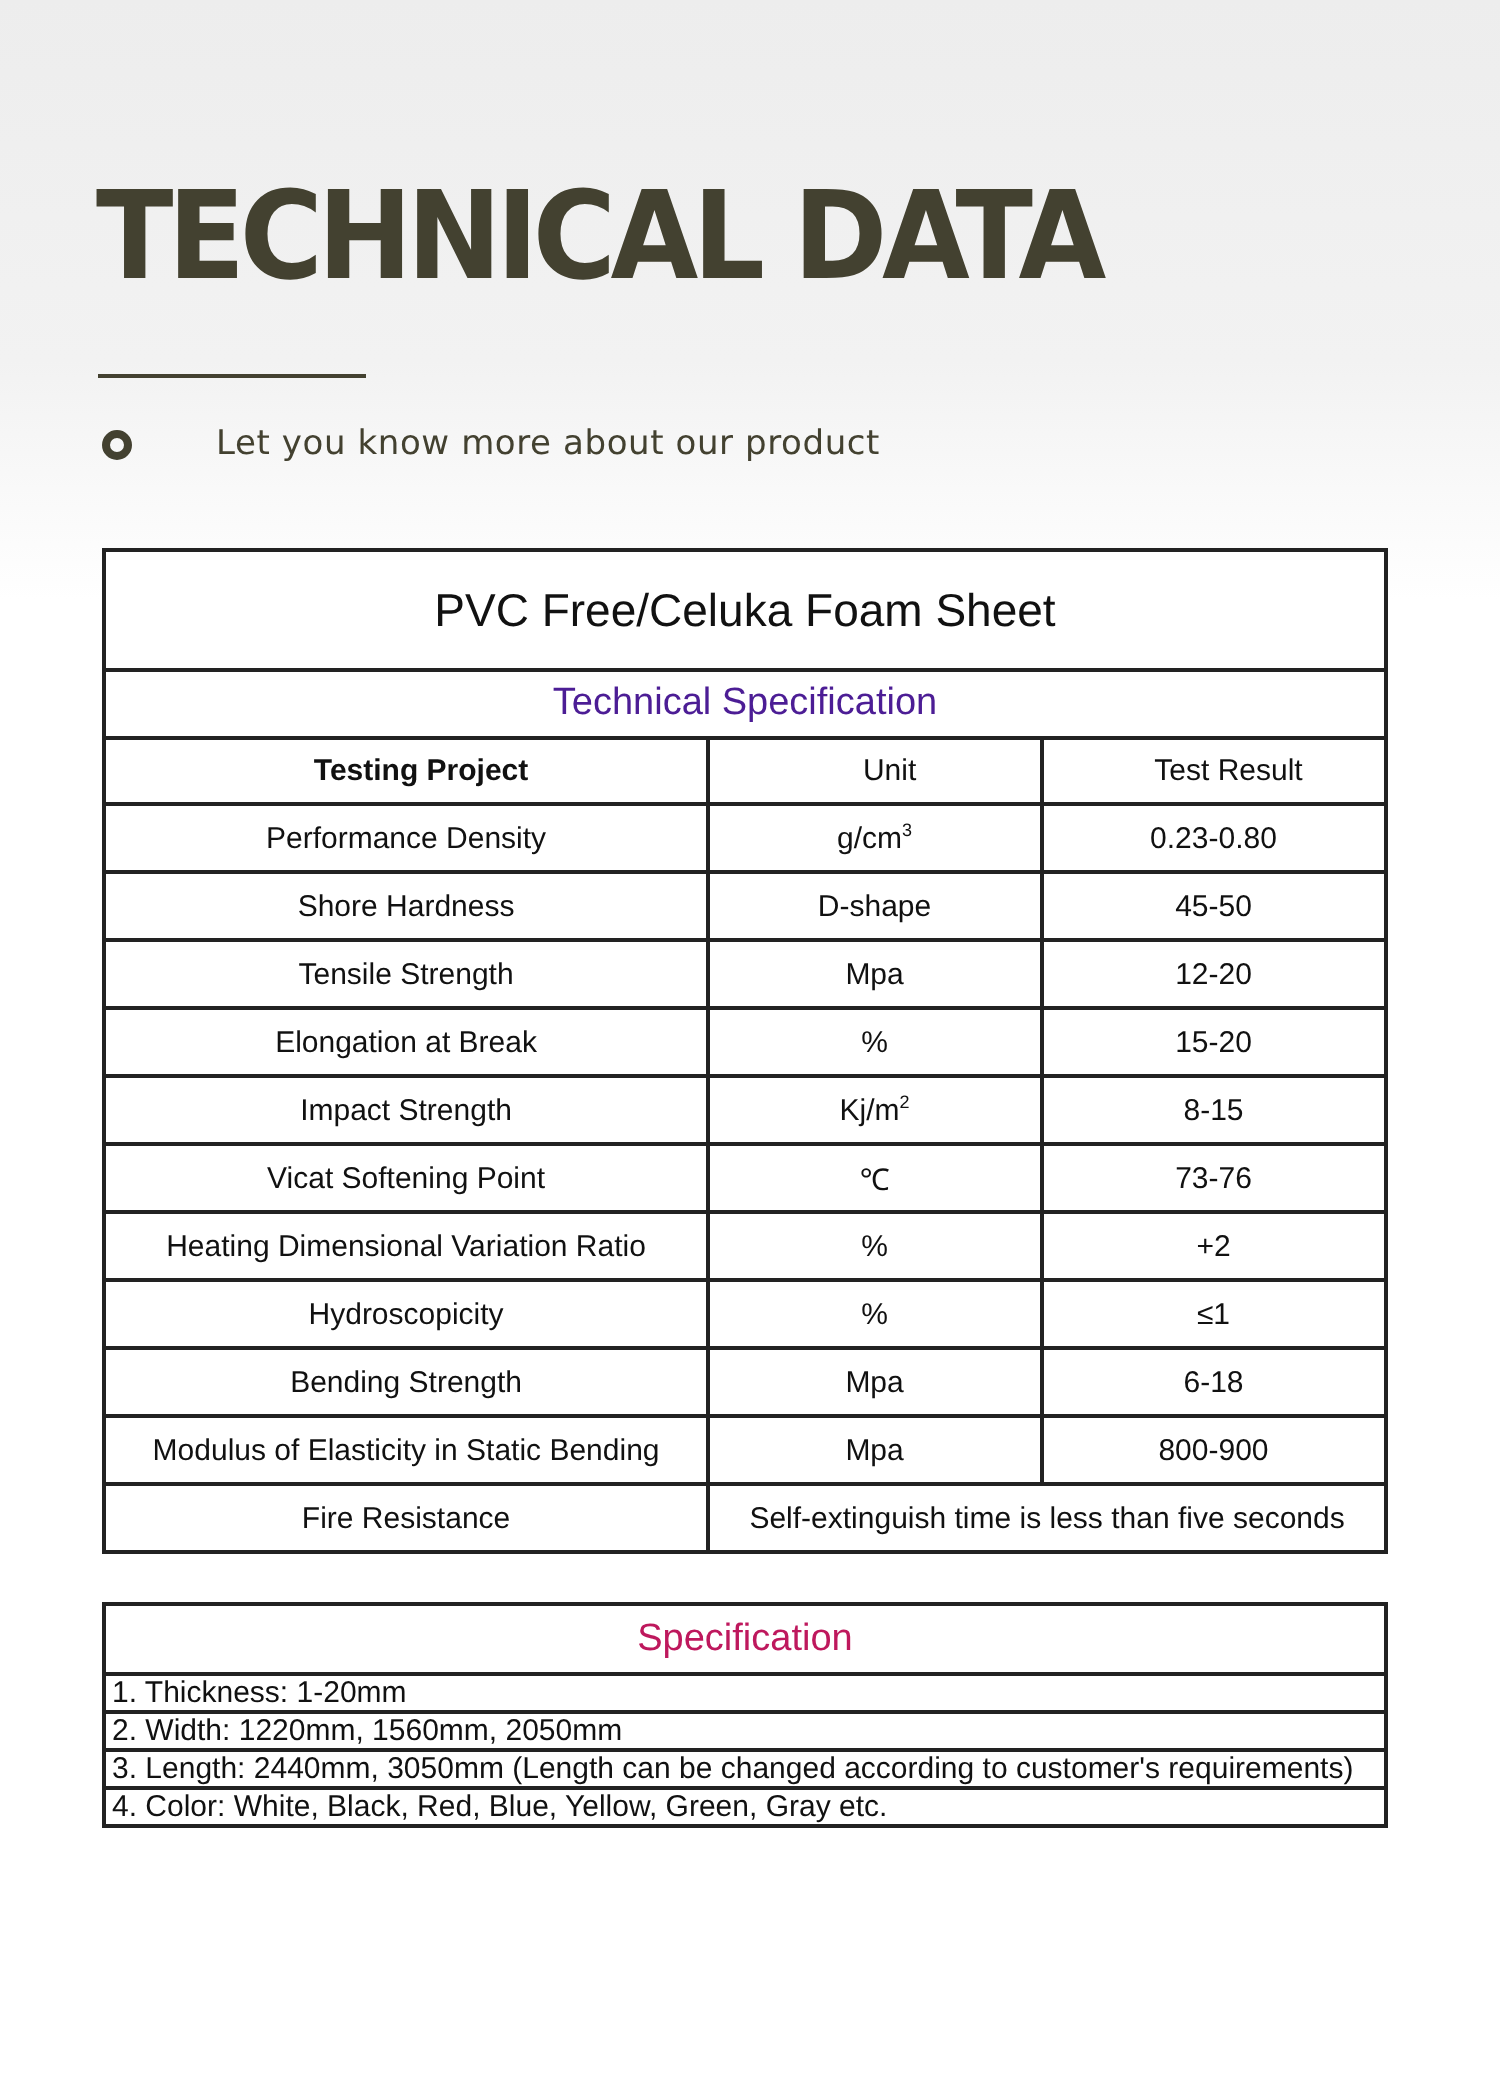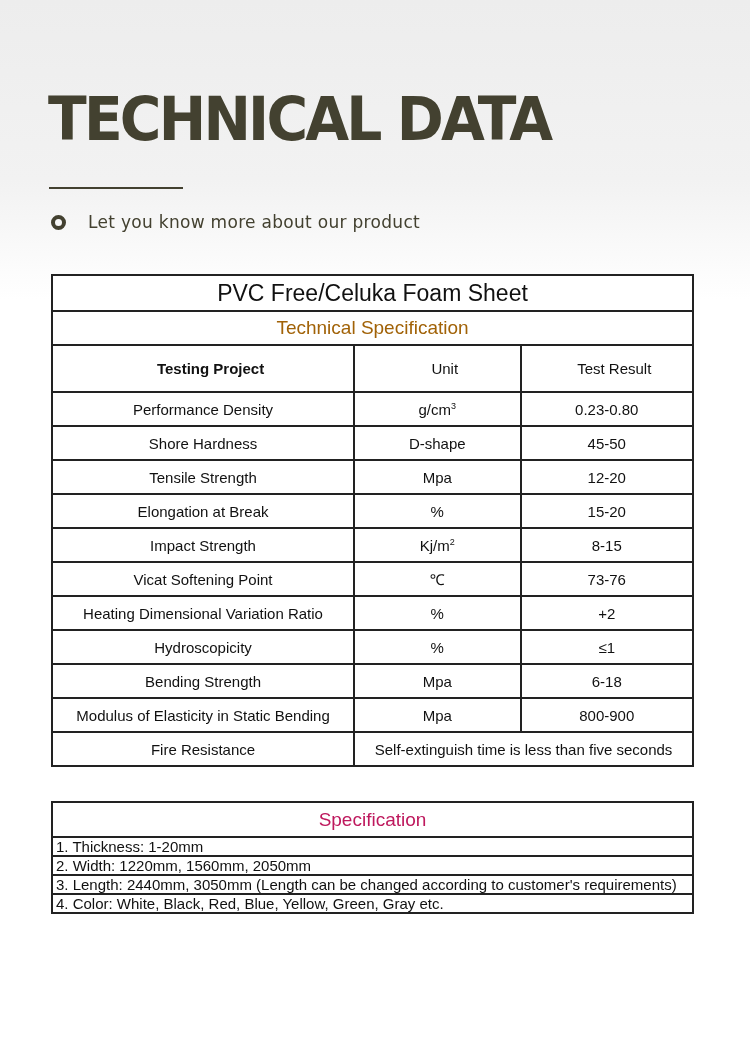--- a/index.html
+++ b/index.html
@@ -30,20 +30,21 @@
       width: 134px;
       height: 2px;
       background: #434130;
     }
     .subtitle-row {
       position: absolute;
       left: 51px;
       top: 212px;
       display: flex;
       align-items: center;
+      gap: 20px;
     }
     .ring-icon {
       width: 15px;
       height: 15px;
       border-radius: 50%;
       border: 4px solid #434130;
       background: transparent;
     }
     .subtitle {
       margin-left: 22px;
@@ -61,35 +62,35 @@
       color: #111;
     }
     table td {
       border: 2px solid #222;
       text-align: center;
       vertical-align: middle;
       font-size: 15px;
     }
     .tech-table { top: 274px; }
     .tech-table .title-cell {
-      height: 36px;
+      height: 60px;
       font-size: 23px;
       color: #111;
     }
     .tech-table .section-cell {
       height: 34px;
       font-size: 19px;
-      color: #a16207;
+      color: #4c1d95;
       margin-left: 43px;
     }
     .tech-table tr.data-row td { height: 34px; }
     .tech-table .col1 { width: 303px; }
     .tech-table .col2 { width: 167px; margin-left: 16px; }
     .tech-table .col3 { width: 173px; }
-    .tech-table .header-row td { height: 47px; padding-left: 15px; }
+    .tech-table .header-row td { height: 33px; padding-left: 15px; }
     .tech-table .bold { font-weight: bold; }
     sup { font-size: 9px; vertical-align: 6px; line-height: 0; }
 
     .spec-table { top: 801px; }
     .spec-table .section-cell {
       height: 35px;
       font-size: 19px;
       color: #be185d;
     }
     .spec-table td.item {

